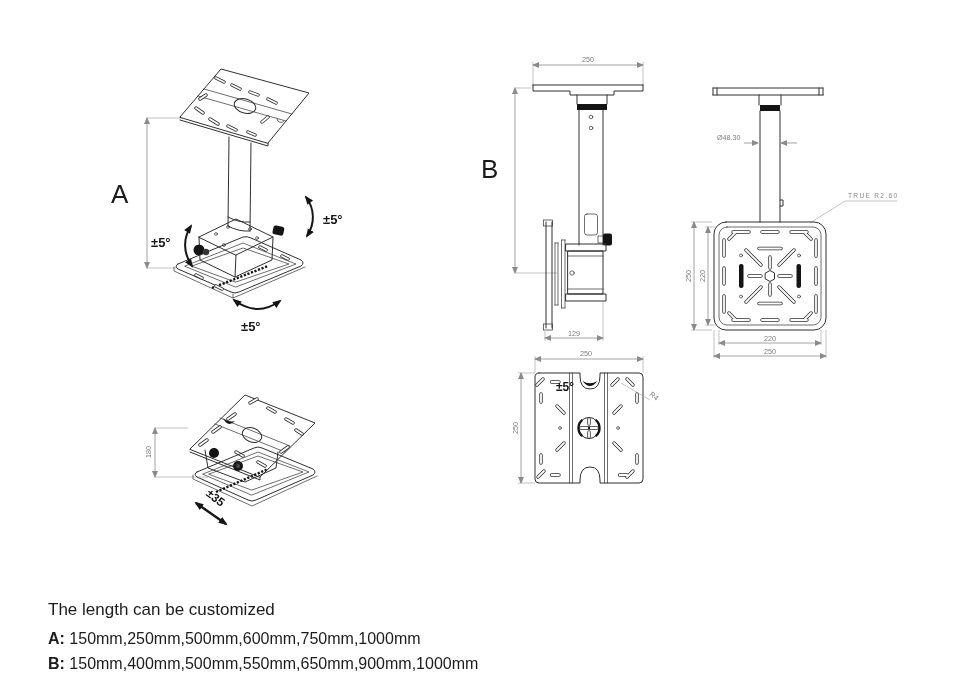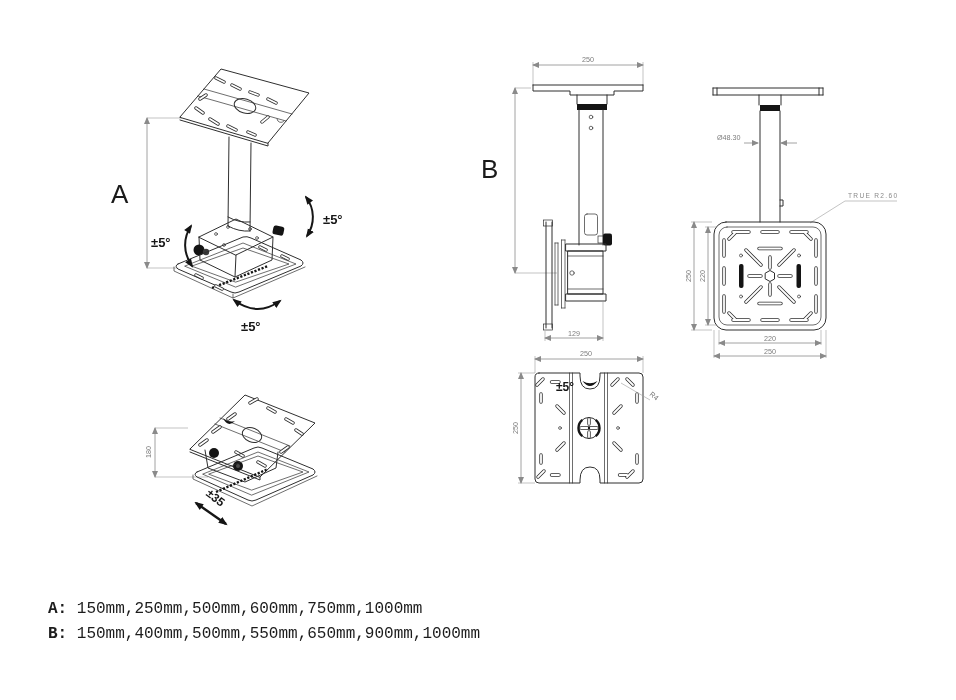--- a/index.html
+++ b/index.html
@@ -17,21 +17,21 @@
   .dt{fill:#7c7c7c;font-size:7.2px;font-family:"Liberation Sans",sans-serif;}
   .nt{fill:#8a8a8a;font-size:6.6px;letter-spacing:1.3px;font-family:"Liberation Sans",sans-serif;}
   .big{fill:#1a1a1a;font-size:26px;font-family:"Liberation Sans",sans-serif;}
   .ang{fill:#161616;font-size:13px;font-weight:600;font-family:"Liberation Sans",sans-serif;}
   .ang2{fill:#161616;font-size:12px;font-weight:600;font-family:"Liberation Sans",sans-serif;}
   .swg{stroke:#161616;stroke-width:2;fill:none;}
   .thk{stroke:#161616;stroke-width:2.4;fill:none;}
   
   .footer{position:absolute;left:48px;top:600px;color:#1c1c1c;}
   .footer .title{font-size:17px;margin:0 0 10px 0;}
-  .footer .opt{font-size:16px;margin:0 0 7px 0;font-family:Liberation Mono, monospace;}
+  .footer .opt{font-size:16px;margin:0 0 7px 0;}
   .footer .opt b{font-weight:700;}
 </style>
 </head>
 <body>
 
 <div class="page">
 <svg width="956" height="700" viewBox="0 0 956 700">
   <defs>
     <marker id="as" markerWidth="8" markerHeight="8" refX="1" refY="3" orient="auto" markerUnits="userSpaceOnUse">
           <path d="M7,0 L0,3 L7,6 Z" fill="#8a8a8a"></path>
@@ -215,16 +215,17 @@
     <path class="lt" d="M203,474 L258,452 L309,472 L252,495 Z M209,474 L258,456 L303,472 L252,490 Z"></path>
     <path class="lt" d="M193,475 L193,479 L252,506 L317,476"></path>
     <path class="thk" stroke-dasharray="2.2,1.6" d="M216,492 L268,469"></path>
 
     <line class="thk" x1="196" y1="503" x2="226" y2="524" marker-start="url(#bs)" marker-end="url(#be)"></line>
     <text class="ang2" transform="translate(213,501) rotate(38)" text-anchor="middle">±35</text>
   </g>
 </svg>
 
 <div class="footer">
+  <p class="title">The length can be customized</p>
   <p class="opt"><b>A:</b><span> 150mm,250mm,500mm,600mm,750mm,1000mm</span></p>
   <p class="opt"><b>B:</b><span> 150mm,400mm,500mm,550mm,650mm,900mm,1000mm</span></p>
 </div>
 </div>
 
 </body></html>

